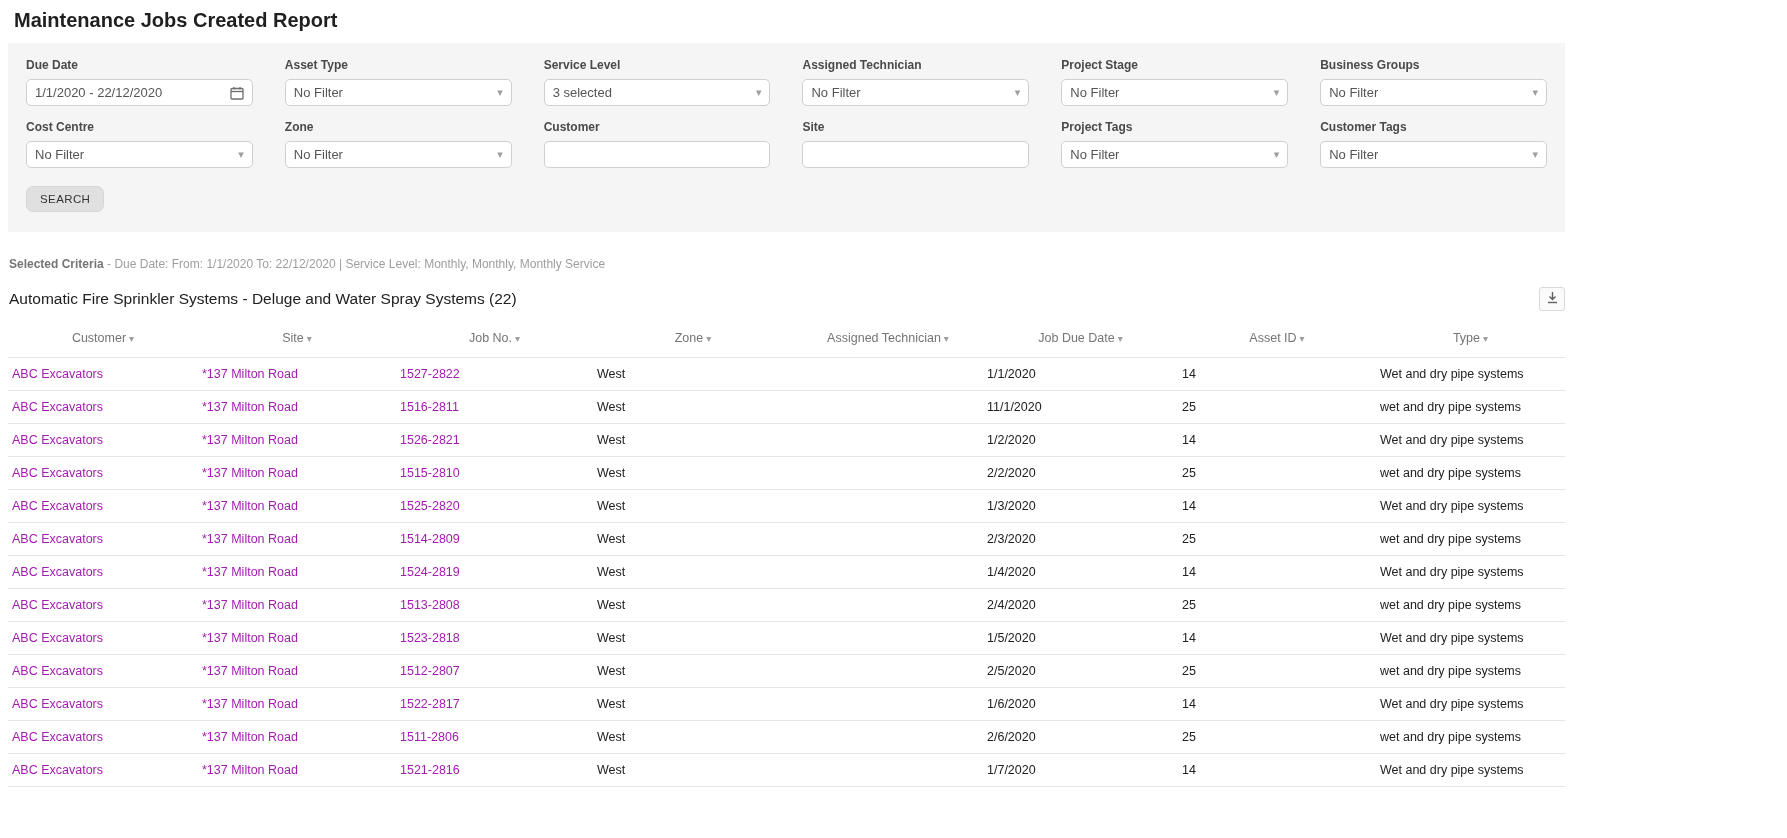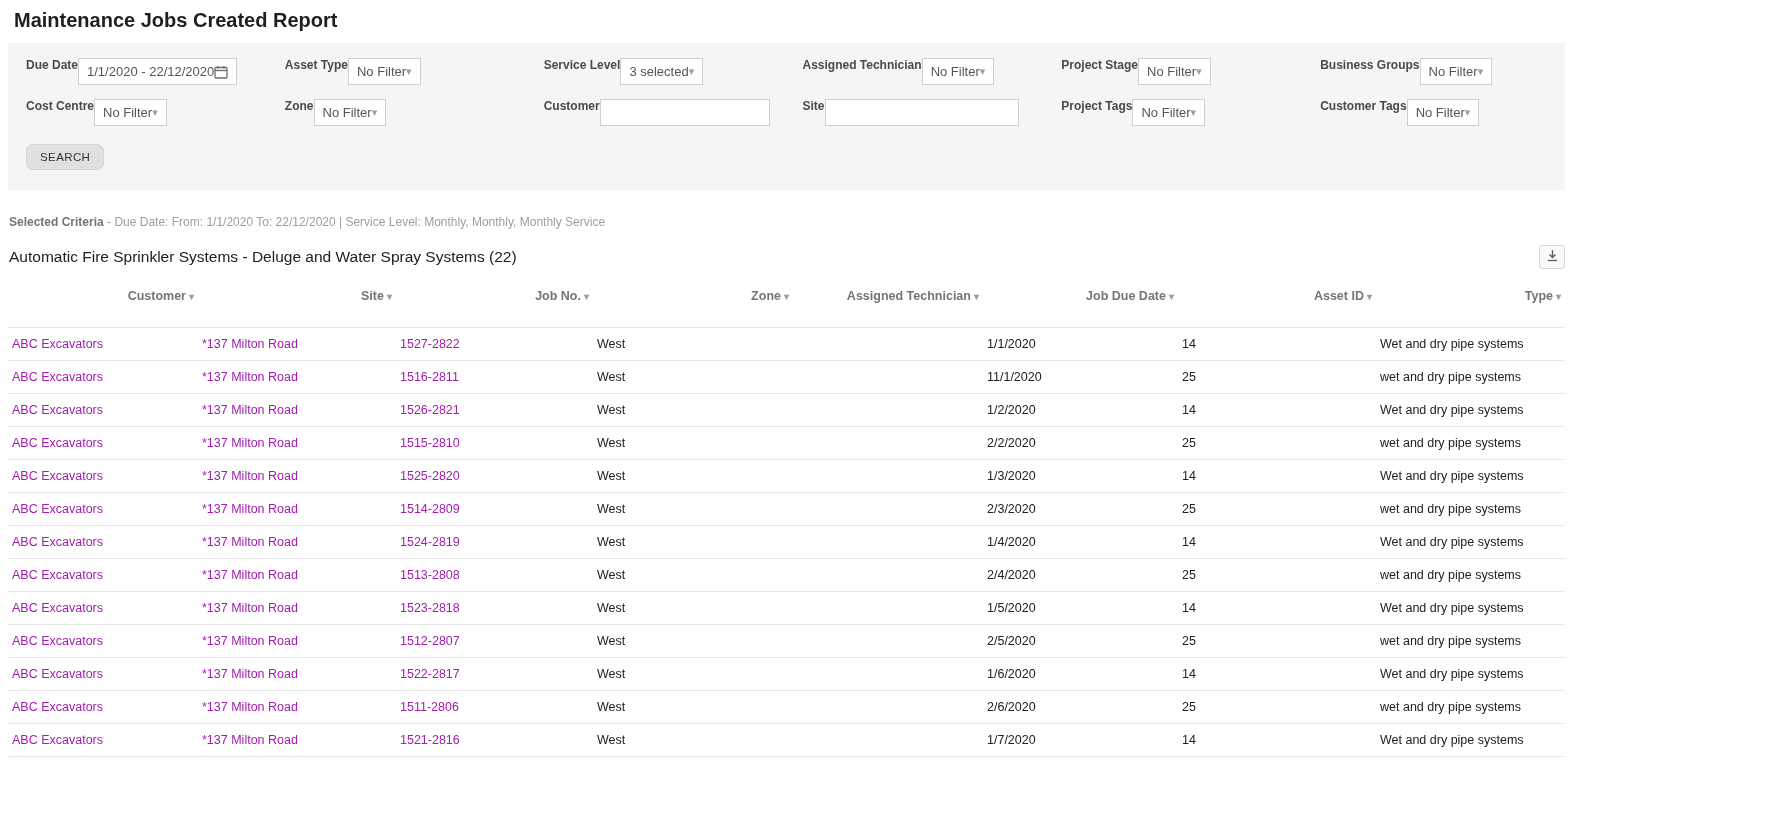--- a/index.html
+++ b/index.html
@@ -19,28 +19,28 @@
   .filter-panel {
     margin-left: 8px; width: 1557px;
     background: #f5f5f5;
     padding: 15px 18px 20px 18px;
   }
   .filter-grid {
     display: grid;
     grid-template-columns: repeat(6, 1fr);
     column-gap: 32px; row-gap: 14px;
   }
-  .filter-field { display: flex; flex-direction: row; }
+  .filter-field { display: flex; flex-direction: column; }
   .filter-label {
     font-size: 12px; font-weight: 700; color: #4a4a4a;
     margin-bottom: 7px;
   }
   .control {
     height: 27px; background: #ffffff;
-    border: 1px solid #cfcfcf; border-radius: 0;
+    border: 1px solid #cfcfcf; border-radius: 5px;
     display: flex; align-items: center;
     padding: 0 8px; font-size: 13px; color: #555555;
     cursor: pointer;
   }
   .control .value { white-space: nowrap; overflow: hidden; }
   .control .caret {
     margin-left: auto; color: #9e9e9e; font-size: 11px; line-height: 1;
   }
   .control.text-input { cursor: text; }
   .control.text-input input {
@@ -77,23 +77,23 @@
     display: flex; align-items: center; justify-content: center;
     cursor: pointer; color: #616161;
   }
   
   .report-table {
     margin-left: 8px; width: 1557px;
     border-collapse: collapse; table-layout: fixed;
     margin-top: 10px;
   }
   .report-table th {
-    text-align: right; font-weight: 700;
+    text-align: center; font-weight: 400;
     font-size: 12.5px; color: #757575;
-    padding: 10px 4px 24px 4px;
+    padding: 10px 4px 12px 4px;
     cursor: pointer; white-space: nowrap;
   }
   .report-table th .sort-caret { color: #9e9e9e; font-size: 10px; margin-left: 3px; }
   .report-table td {
     font-size: 12.5px; color: #212121;
     padding: 9px 4px;
     border-top: 1px solid #e6e6e6;
     white-space: nowrap; overflow: hidden;
   }
   .report-table tbody tr:last-child td { border-bottom: 1px solid #e6e6e6; }

